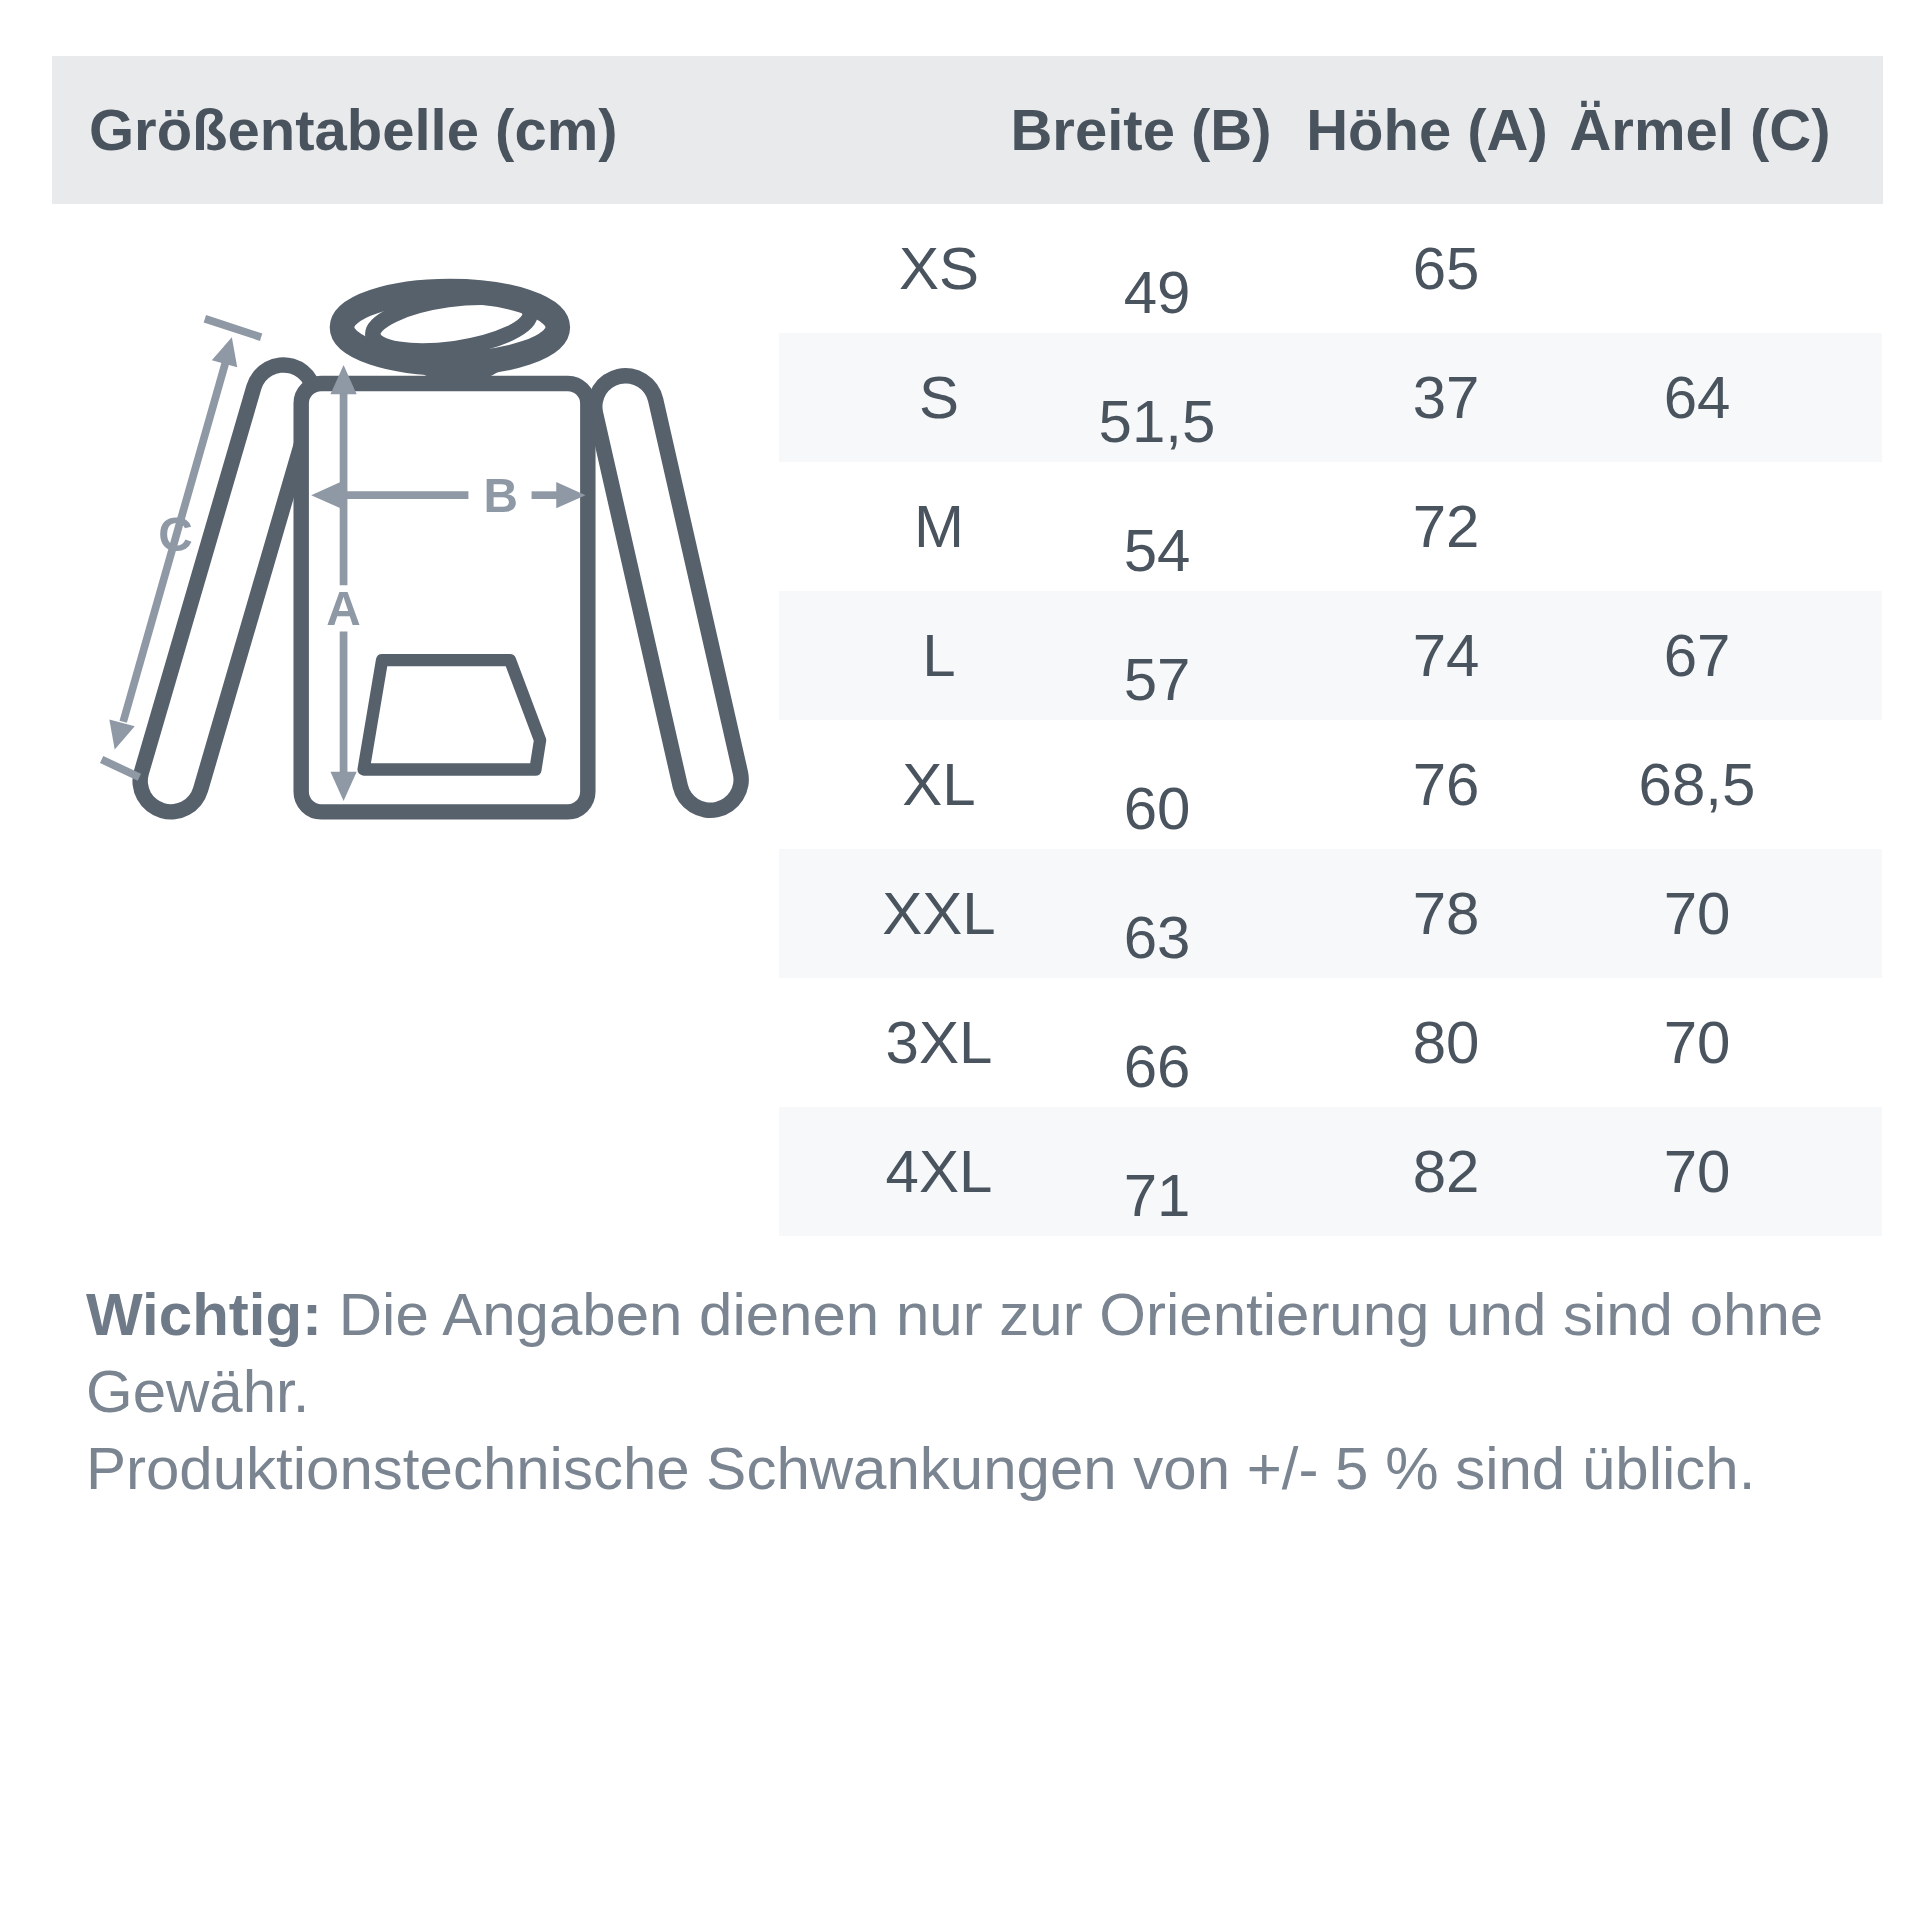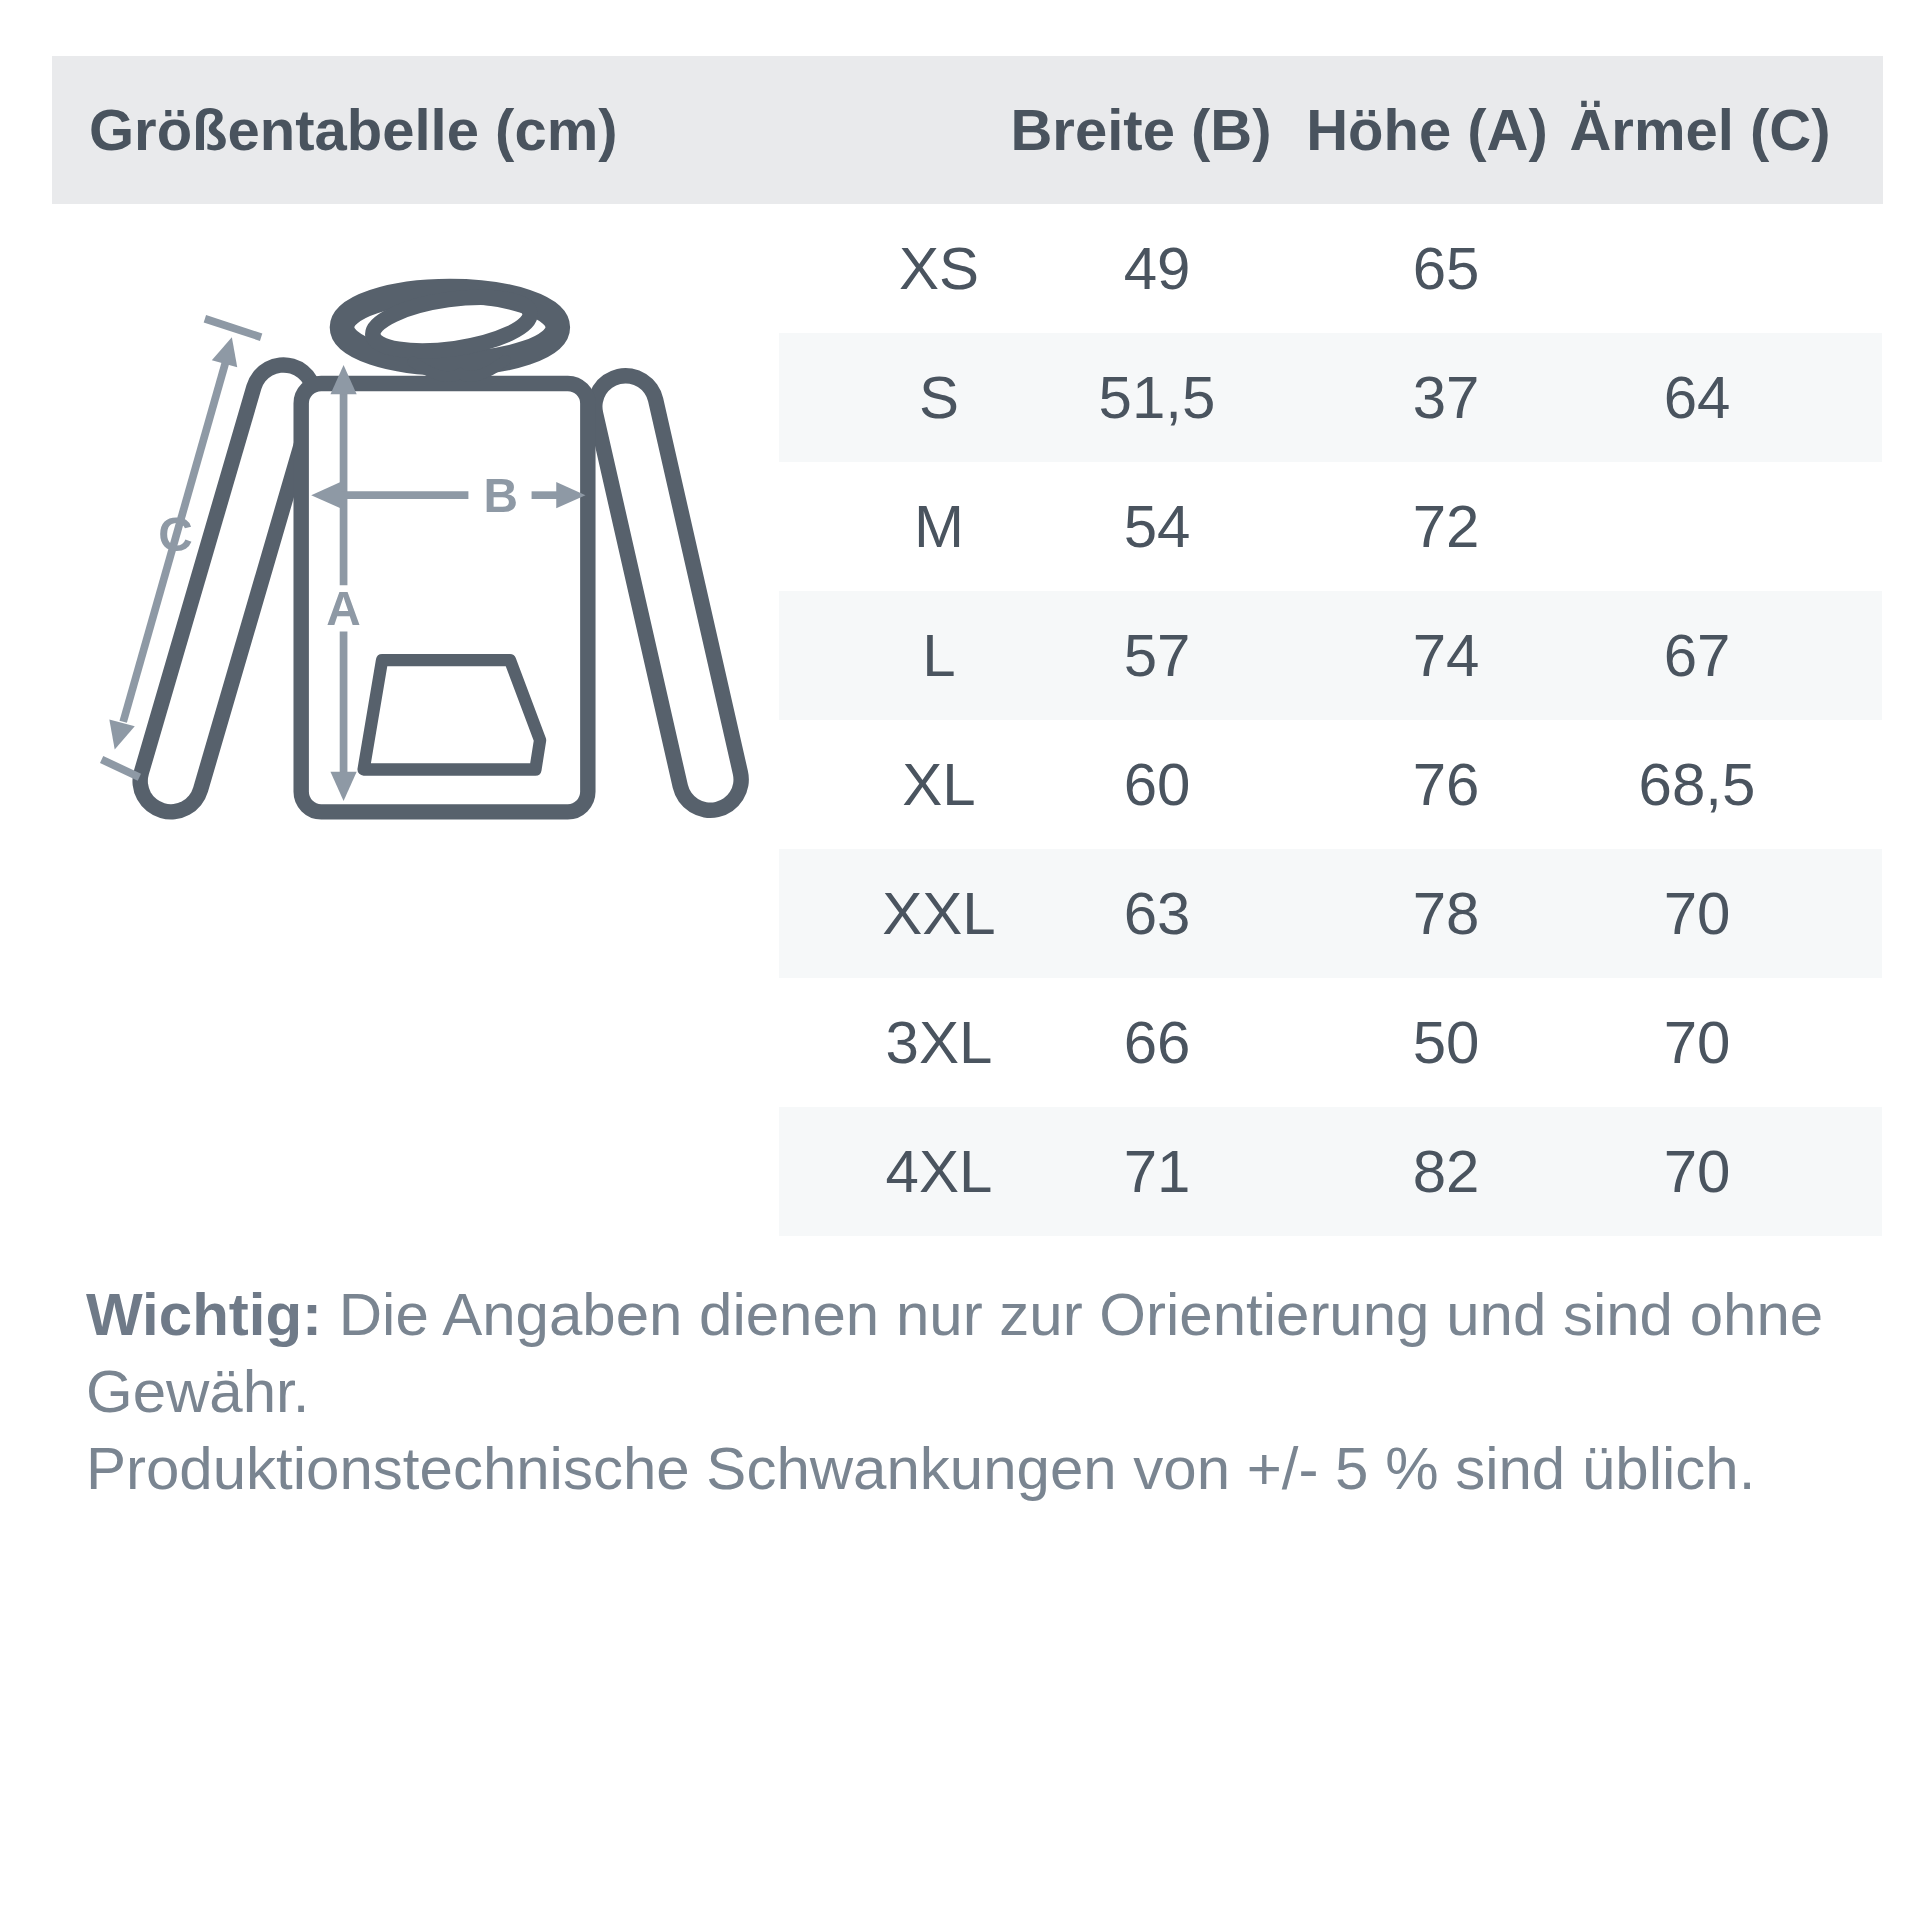--- a/index.html
+++ b/index.html
@@ -13,21 +13,21 @@
   .hdr-title{left:37px;}
   .colhdr{transform:translateX(-50%);}
   .col-b{left:1089px;} .col-a{left:1375px;} .col-c{left:1648px;}
 
   
   .size-table{position:absolute;left:779px;top:204px;width:1103px;}
   .trow{position:relative;height:129px;}
   .trow.alt{background:#F6F8F9;}
   .cell{position:absolute;top:0;height:129px;line-height:129px;font-size:60px;
         color:#4A545F;transform:translateX(-50%);white-space:nowrap;}
-  .c-size{left:160px;} .c-b{left:378px;} .c-a{left:667px;} .c-c{left:918px;}
+  .c-size{left:160px;} .c-b{left:378px;margin-top:24px;} .c-a{left:667px;} .c-c{left:918px;}
 
   
   .diagram{position:absolute;left:46px;top:254px;width:740px;height:732px;}
   .diagram svg{display:block;width:100%;height:100%;}
   .measure-label{font-family:"Liberation Sans",sans-serif;font-size:62px;font-weight:600;
                  fill:#8E99A5;text-anchor:middle;}
 
   
   .footnote{position:absolute;left:86px;top:1276px;width:1757px;font-size:60px;
             line-height:77px;color:#7A8591;}
@@ -132,21 +132,21 @@
     <div class="trow alt">
       <span class="cell c-size">XXL</span>
       <span class="cell c-b">63</span>
       <span class="cell c-a">78</span>
       <span class="cell c-c">70</span>
     </div>
 
     <div class="trow">
       <span class="cell c-size">3XL</span>
       <span class="cell c-b">66</span>
-      <span class="cell c-a">50</span>
+      <span class="cell c-a">80</span>
       <span class="cell c-c">70</span>
     </div>
 
     <div class="trow alt">
       <span class="cell c-size">4XL</span>
       <span class="cell c-b">71</span>
       <span class="cell c-a">82</span>
       <span class="cell c-c">70</span>
     </div>
 

